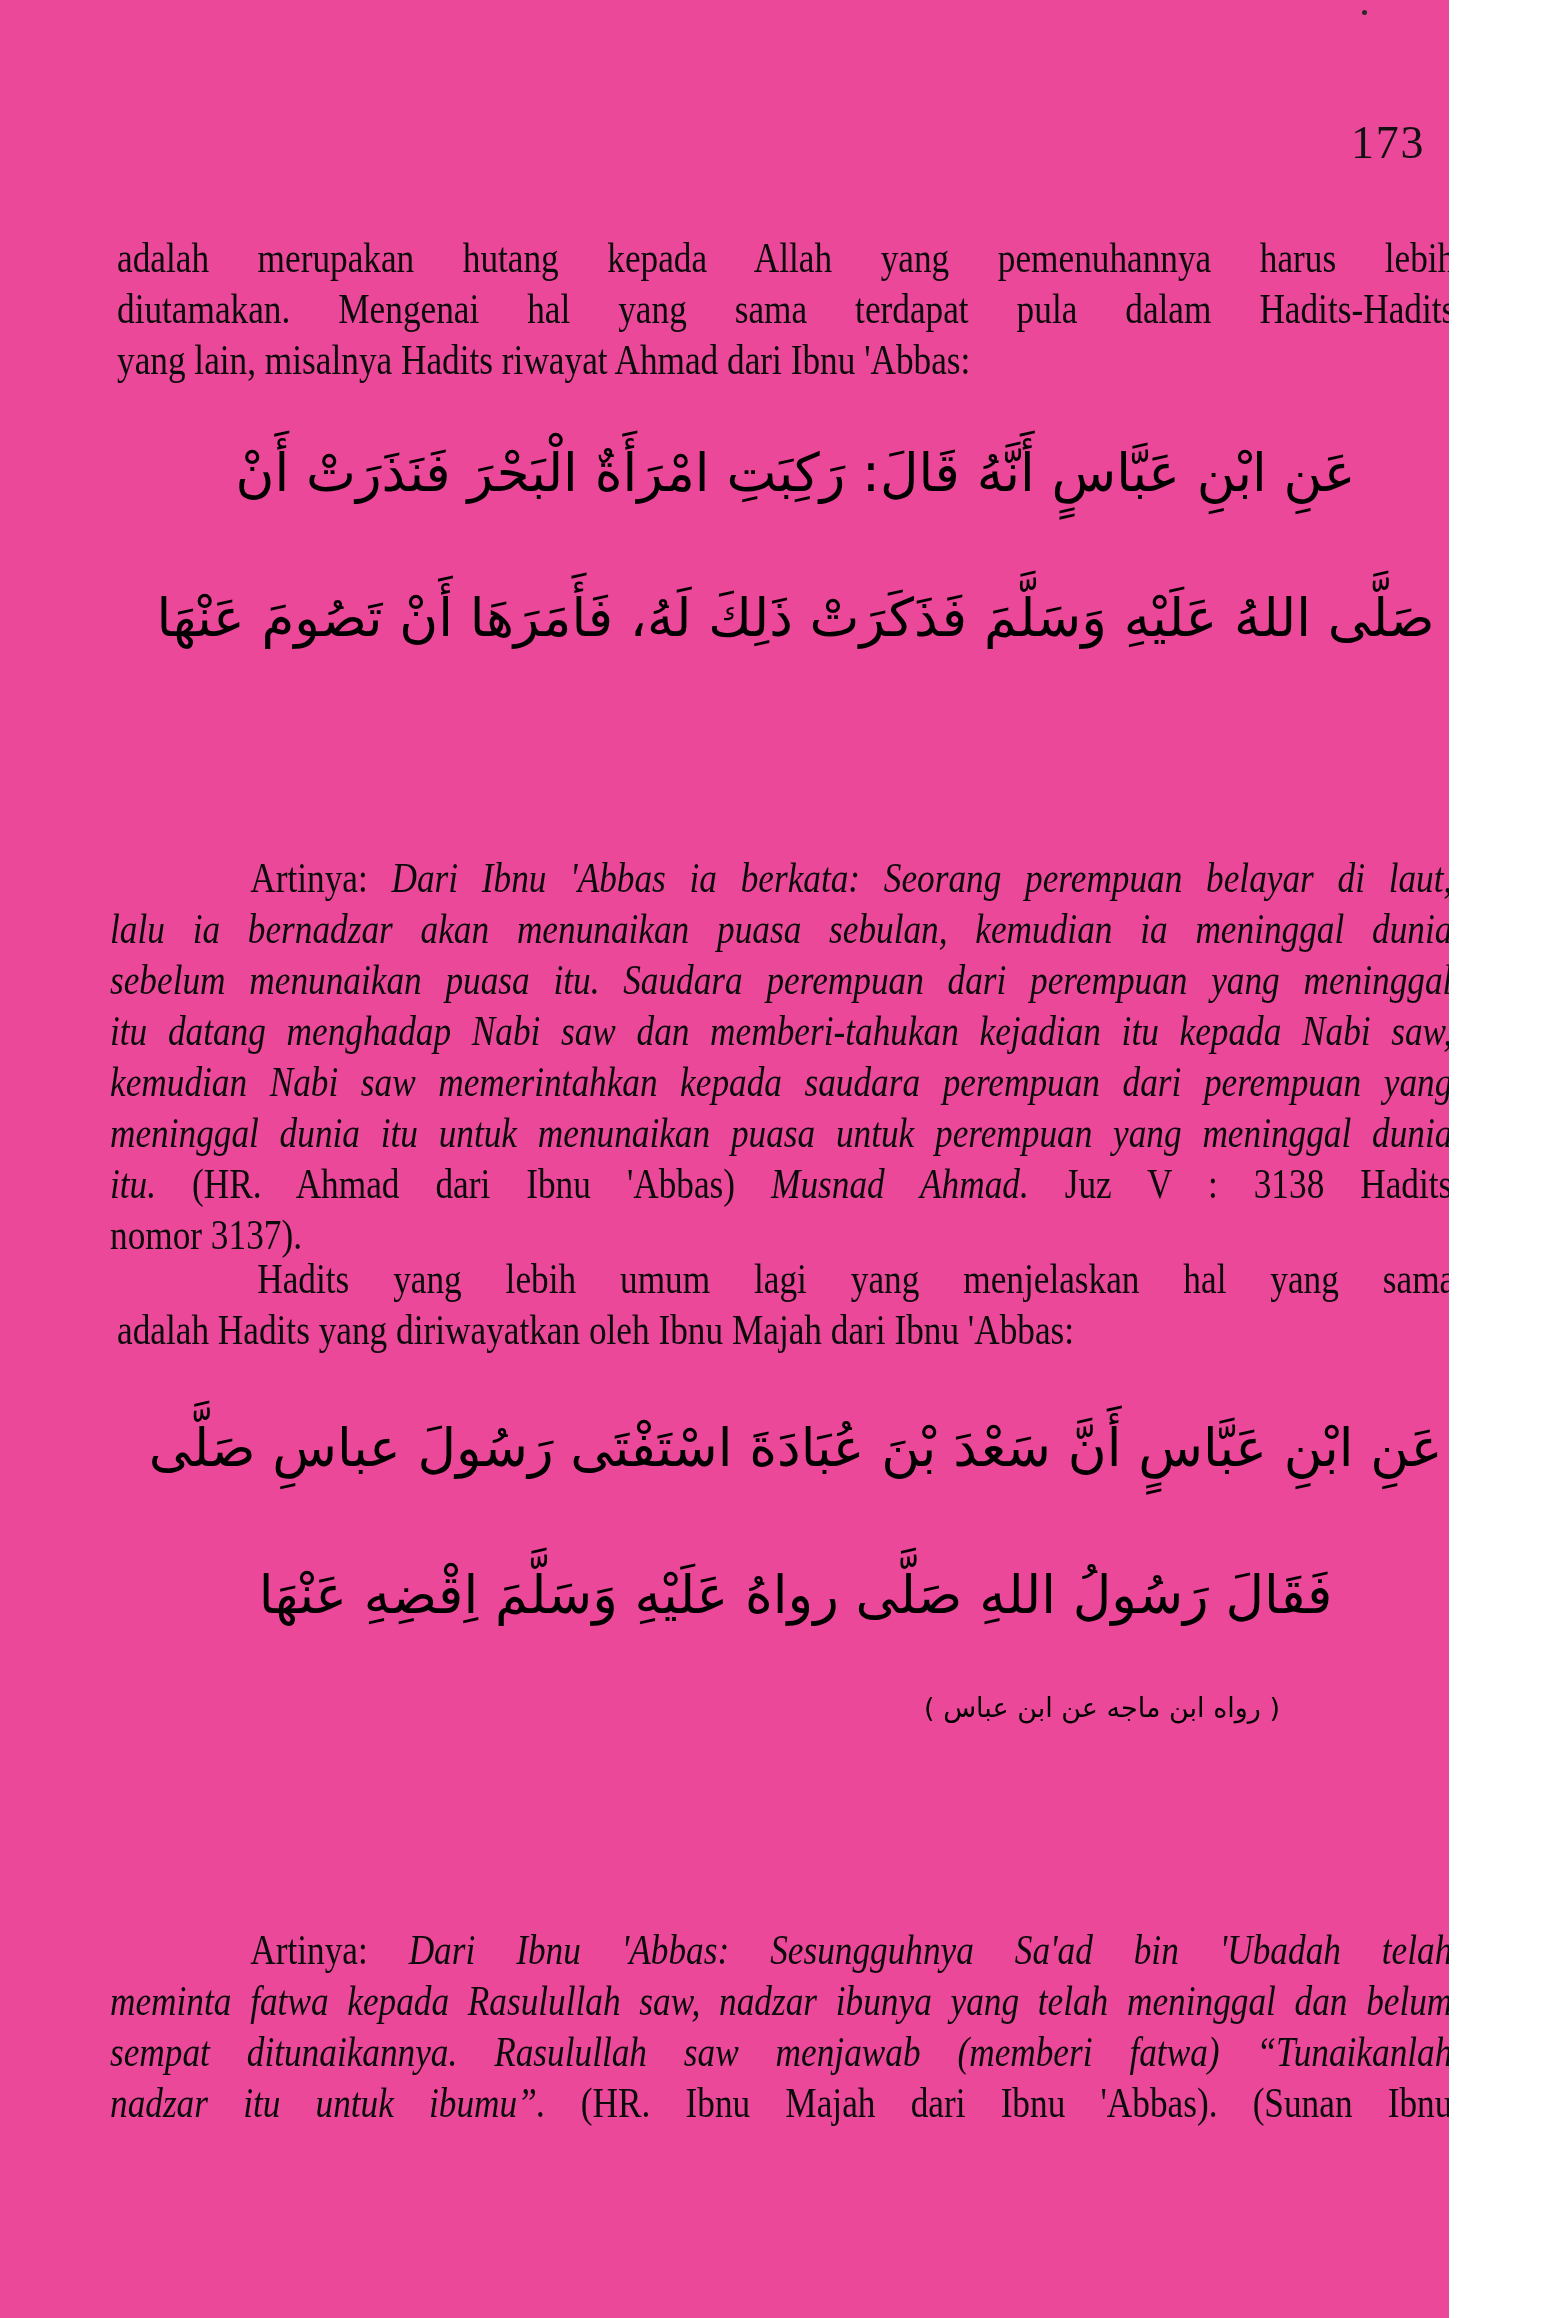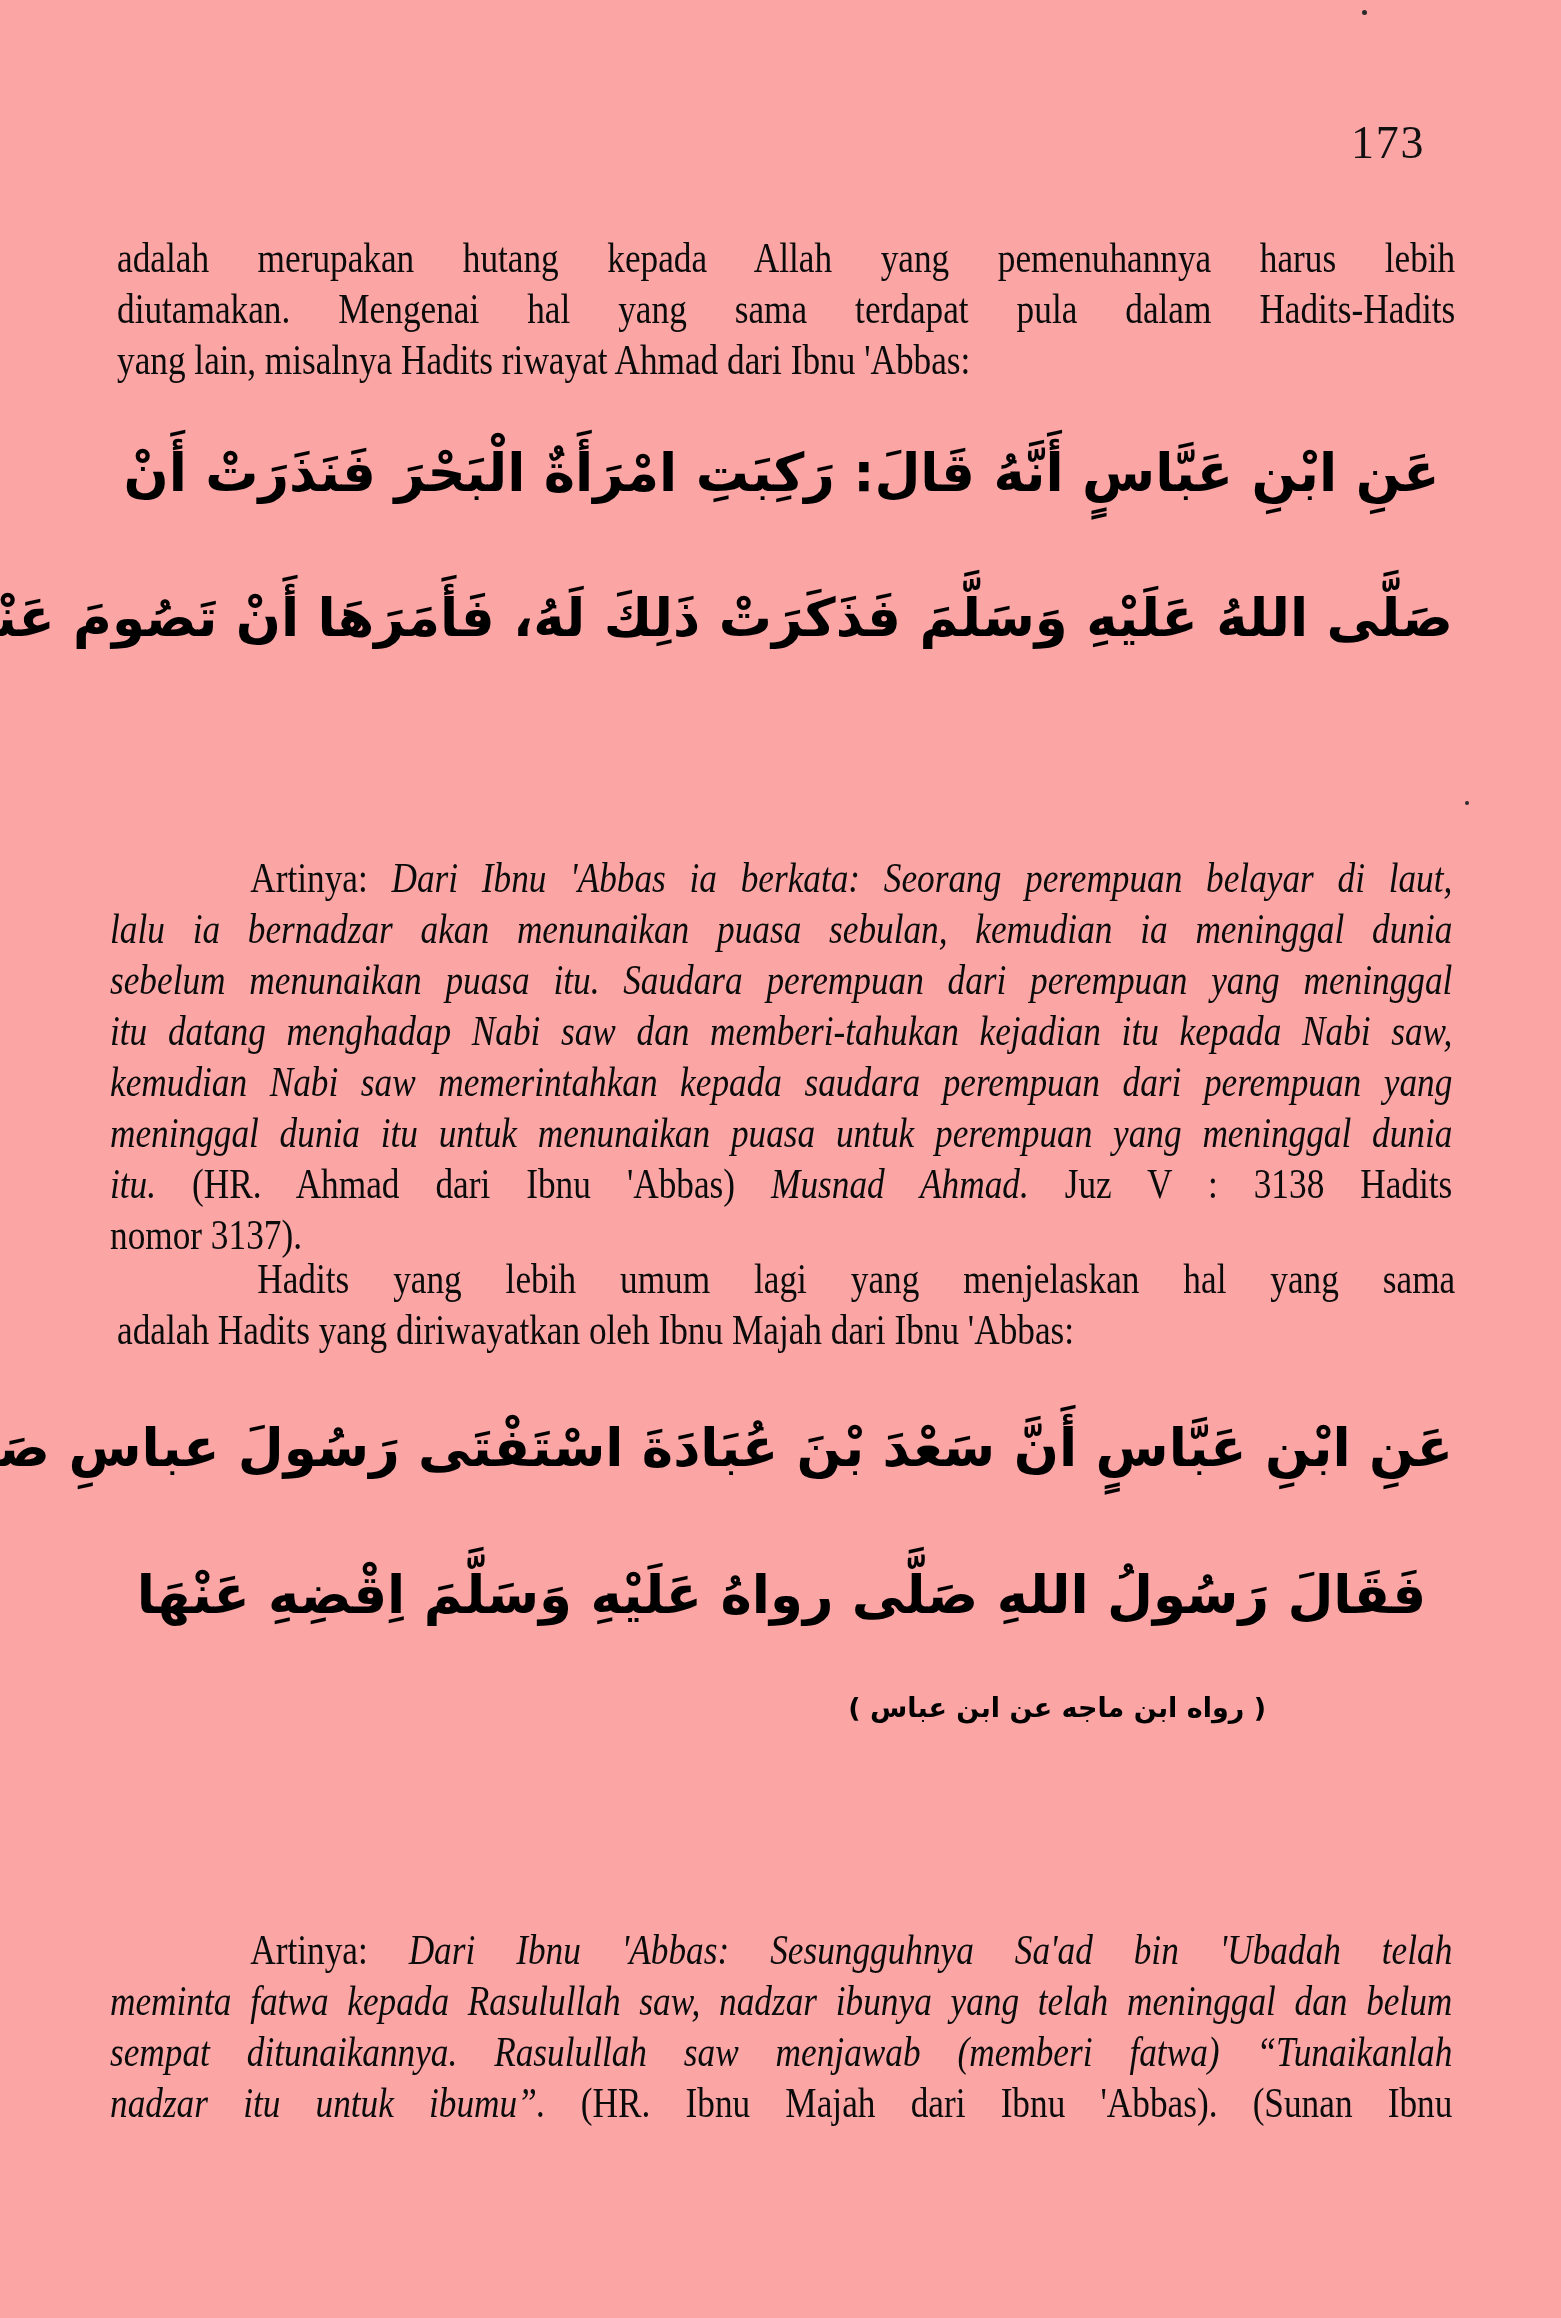--- a/index.html
+++ b/index.html
@@ -1,19 +1,19 @@
 <!DOCTYPE html>
 <html lang="id" style="font-size:13.2px"><head>
 <meta charset="utf-8">
 <style>
   html,body{margin:0;padding:0;background:#ffffff;}
   .page{
     position:relative;
-    width:1561px;height:2319px;
-    background:#fca5a5;
+    width:1449px;height:2319px;
+    background:#ec4899;
     color:#0b0b0b;
     font-family:"Liberation Serif", serif;
     overflow:hidden;
   }
   .pageno{
     position:absolute;top:116px;left:1351px;
     font-size:46px;letter-spacing:1.7px;color:#111;
   }
   
   .para{
@@ -27,24 +27,24 @@
   .lline{text-align:left;text-align-last:left;}
   .indent{text-indent:171px;}
   .ital{font-style:italic;}
   .rom{font-style:normal;}
   #intro{top:232px;left:117px;width:1632px;}
   #trans1{top:852px;left:110px;width:1637px;}
   #middle{top:1253px;left:117px;width:1632px;}
   #trans2{top:1924px;left:110px;width:1637px;}
   
   .arabic{
-    position:absolute;left:110px;width:1343px;
+    position:absolute;left:124px;width:1343px;
     direction:rtl;
     font-family:"DejaVu Sans", sans-serif;
-    font-weight:bold;color:#000;
+    font-weight:normal;color:#000;
   }
   .ar-line{font-size:53px;line-height:145px;text-align:center;white-space:nowrap;}
   #arabic2 .ar-line{line-height:147px;}
   #arabic1{top:400px;}
   #arabic2{top:1374px;}
   .ar-attr{
     font-size:27px;line-height:79px;
     text-align:right;padding-left:187px; 
     padding-left:0;padding-right:187px;
     white-space:nowrap;

